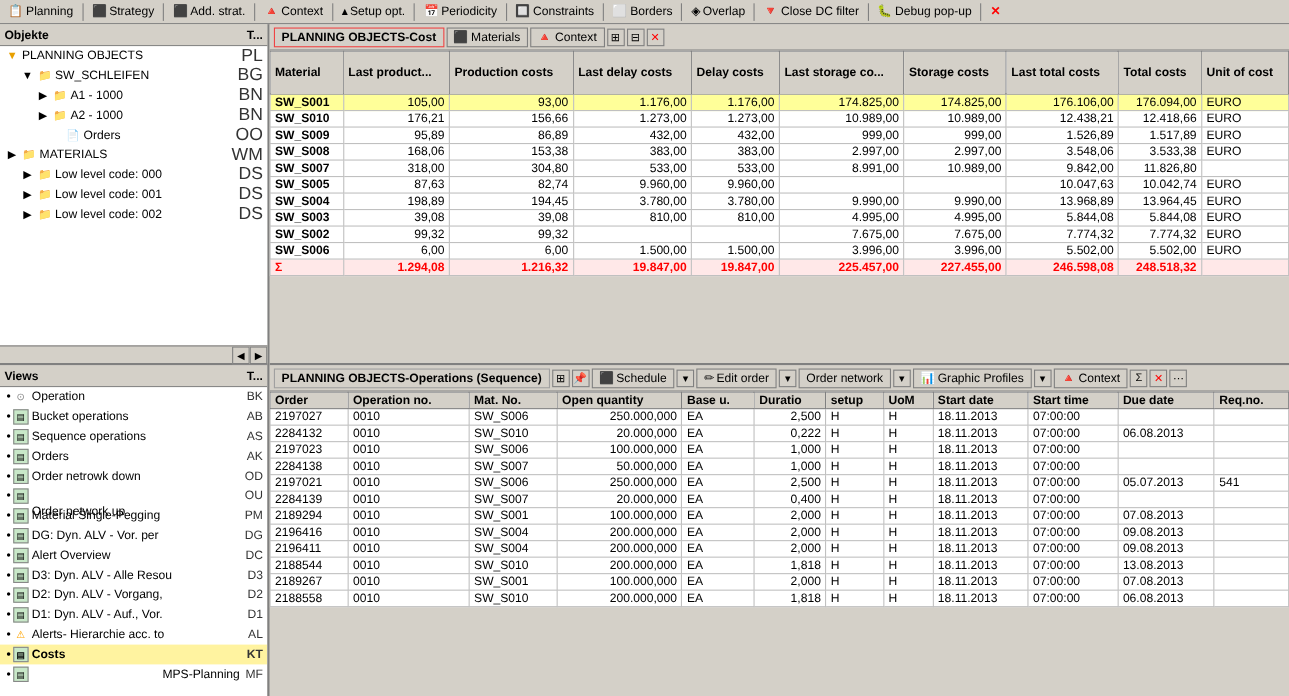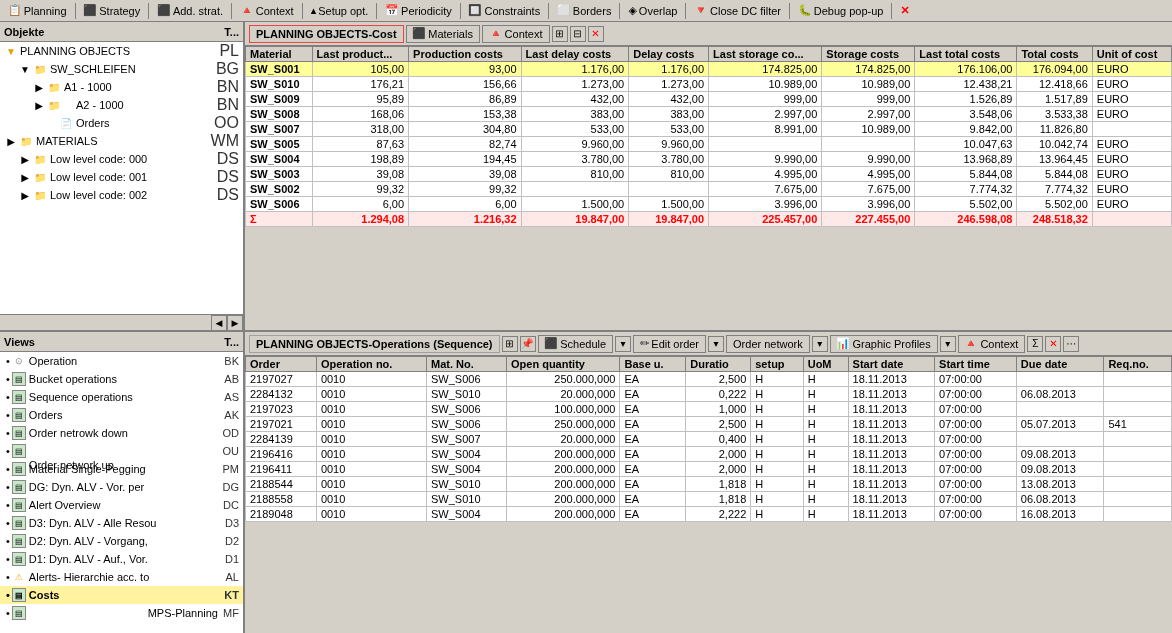--- a/index.html
+++ b/index.html
@@ -74,21 +74,21 @@
     .tb-btn {
       display: flex; align-items: center; gap: 2px; padding: 1px 6px; height: 18px;
       background: #d4d0c8; border: 1px solid #808080; cursor: pointer; font-size: 11px; white-space: nowrap;
     }
     .tb-icon { width: 16px; height: 16px; display: inline-flex; align-items: center; justify-content: center; font-size: 10px; border: 1px solid #808080; background: #d4d0c8; cursor: pointer; }
     
     
     .data-table-container { flex: 1; overflow: auto; }
     .data-table { border-collapse: collapse; width: 100%; background: white; }
     .data-table th {
-      background: #d4d0c8; border: 1px solid #808080; padding: 1px 4px;
+      background: #d4d0c8; border: 1px solid #808080; padding: 13px 4px;
       font-size: 11px; font-weight: bold; white-space: nowrap; text-align: left; position: sticky; top: 0; z-index: 2;
     }
     .data-table td {
       border: 1px solid #c0c0c0; padding: 1px 4px; font-size: 11px; white-space: nowrap;
     }
     .data-table td.num { text-align: right; }
     .sum-row td { font-weight: bold; background: #ffe8e8; color: red; }
     
     
     #bottom-table-section { flex: 1; display: flex; flex-direction: column; overflow: hidden; }
@@ -190,21 +190,21 @@
           </div>
           <div class="tree-item" style="padding-left: 32px;">
             <span class="tree-icon">▶</span>
             <span class="tree-icon folder-icon">📁</span>
             <span style="flex:1;">A1 - 1000</span>
             <span class="tree-code">BN</span>
           </div>
           <div class="tree-item" style="padding-left: 32px;">
             <span class="tree-icon">▶</span>
             <span class="tree-icon folder-icon">📁</span>
-            <span style="flex:1;margin-left:12px;">A2 - 1000</span>
+            <span style="flex:1;">A2 - 1000</span>
             <span class="tree-code">BN</span>
           </div>
           <div class="tree-item" style="padding-left: 46px;">
             <span class="tree-icon" style="margin-left:14px;">📄</span>
             <span style="flex:1;">Orders</span>
             <span class="tree-code">OO</span>
           </div>
           <div class="tree-item" style="padding-left: 4px;">
             <span class="tree-icon">▶</span>
             <span class="tree-icon folder-icon">📁</span>
@@ -595,20 +595,34 @@
                 <td>EA</td>
                 <td class="num">1,000</td>
                 <td>H</td>
                 <td>H</td>
                 <td>18.11.2013</td>
                 <td>07:00:00</td>
                 <td></td>
                 <td></td>
               </tr>
               <tr>
+                <td>2284138</td>
+                <td>0010</td>
+                <td>SW_S007</td>
+                <td class="num">50.000,000</td>
+                <td>EA</td>
+                <td class="num">1,000</td>
+                <td>H</td>
+                <td>H</td>
+                <td>18.11.2013</td>
+                <td>07:00:00</td>
+                <td></td>
+                <td></td>
+              </tr>
+              <tr>
                 <td>2197021</td>
                 <td>0010</td>
                 <td>SW_S006</td>
                 <td class="num">250.000,000</td>
                 <td>EA</td>
                 <td class="num">2,500</td>
                 <td>H</td>
                 <td>H</td>
                 <td>18.11.2013</td>
                 <td>07:00:00</td>
@@ -623,20 +637,34 @@
                 <td>EA</td>
                 <td class="num">0,400</td>
                 <td>H</td>
                 <td>H</td>
                 <td>18.11.2013</td>
                 <td>07:00:00</td>
                 <td></td>
                 <td></td>
               </tr>
               <tr>
+                <td>2189294</td>
+                <td>0010</td>
+                <td>SW_S001</td>
+                <td class="num">100.000,000</td>
+                <td>EA</td>
+                <td class="num">2,000</td>
+                <td>H</td>
+                <td>H</td>
+                <td>18.11.2013</td>
+                <td>07:00:00</td>
+                <td>07.08.2013</td>
+                <td></td>
+              </tr>
+              <tr>
                 <td>2196416</td>
                 <td>0010</td>
                 <td>SW_S004</td>
                 <td class="num">200.000,000</td>
                 <td>EA</td>
                 <td class="num">2,000</td>
                 <td>H</td>
                 <td>H</td>
                 <td>18.11.2013</td>
                 <td>07:00:00</td>
@@ -665,45 +693,45 @@
                 <td>EA</td>
                 <td class="num">1,818</td>
                 <td>H</td>
                 <td>H</td>
                 <td>18.11.2013</td>
                 <td>07:00:00</td>
                 <td>13.08.2013</td>
                 <td></td>
               </tr>
               <tr>
+                <td>2189267</td>
+                <td>0010</td>
+                <td>SW_S001</td>
+                <td class="num">100.000,000</td>
+                <td>EA</td>
+                <td class="num">2,000</td>
+                <td>H</td>
+                <td>H</td>
+                <td>18.11.2013</td>
+                <td>07:00:00</td>
+                <td>07.08.2013</td>
+                <td></td>
+              </tr>
+              <tr>
                 <td>2188558</td>
                 <td>0010</td>
                 <td>SW_S010</td>
                 <td class="num">200.000,000</td>
                 <td>EA</td>
                 <td class="num">1,818</td>
                 <td>H</td>
                 <td>H</td>
                 <td>18.11.2013</td>
                 <td>07:00:00</td>
                 <td>06.08.2013</td>
-                <td></td>
-              </tr>
-              <tr>
-                <td>2189048</td>
-                <td>0010</td>
-                <td>SW_S004</td>
-                <td class="num">200.000,000</td>
-                <td>EA</td>
-                <td class="num">2,222</td>
-                <td>H</td>
-                <td>H</td>
-                <td>18.11.2013</td>
-                <td>07:00:00</td>
-                <td>16.08.2013</td>
                 <td></td>
               </tr>
             </tbody>
           </table>
       </div>
     </div>
 
   </div>
 </div>
 

